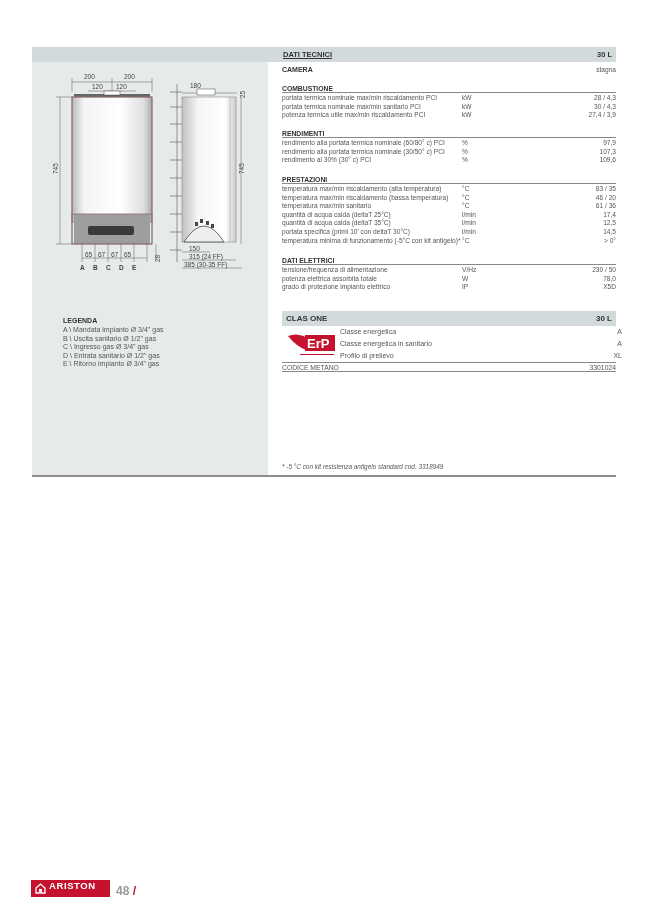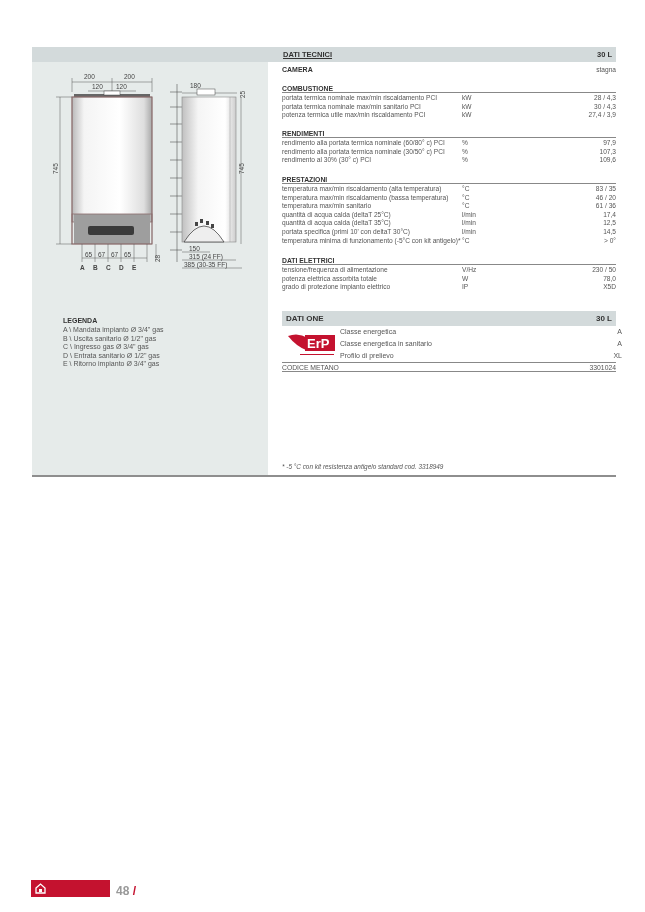--- a/index.html
+++ b/index.html
@@ -38,21 +38,21 @@
   .erp-row .lbl { position:absolute; left:52px; }
   .erp-row .val { position:absolute; right:0; }
   .erp-logo { position:absolute; left:0; top:4px; width:48px; height:28px; }
   .codice { position:absolute; left:282px; top:362px; width:334px; height:10px; font-size:6.8px; color:#555; border-top:1px solid #888; border-bottom:1px solid #888; line-height:9px; }
   .codice .lbl { position:absolute; left:0; }
   .codice .val { position:absolute; right:0; }
 
   .footnote { position:absolute; left:282px; top:463px; font-size:6.4px; font-style:italic; color:#555; }
 
   .footer-logo { position:absolute; left:31px; top:880px; width:79px; height:17px; background:#c4122f; }
-  .footer-logo .brand { position:absolute; left:18px; top:16px; font-size:9.5px; font-weight:normal; color:#fff; letter-spacing:0.6px;margin-left:32px; }
+  .footer-logo .brand { position:absolute; left:18px; top:0; font-size:9.5px; font-weight:bold; color:#fff; letter-spacing:0.6px; }
   .footer-logo .house { position:absolute; left:4px; top:3px; width:11px; height:11px; }
   .pagenum { position:absolute; left:116px; top:884px; font-size:12px; color:#999;font-weight:bold; }
   .pagenum .slash { color:#c4122f; }
 </style>
 </head>
 <body>
 
 <div class="topbar">
   <span class="t-left">DATI TECNICI</span>
   <span class="t-right">30 L</span>
@@ -267,21 +267,21 @@
       <span class="val">78,0</span>
     </div>
   <div class="row">
       <span class="lbl">grado di protezione impianto elettrico</span>
       <span class="unit">IP</span>
       <span class="val">X5D</span>
     </div>
 </div>
 
 <div class="clasbar">
-  <span class="cl-left">DATI ONE</span>
+  <span class="cl-left">CLAS ONE</span>
   <span class="cl-right">30 L</span>
 </div>
 
 <div class="erp-block">
   <svg class="erp-logo" viewBox="0 0 48 28" width="48" height="28">
     <path d="M0 6 Q10 2 20 8 L18 20 Q8 16 0 6 Z" fill="#c4122f"></path>
     <rect x="17" y="5" width="30" height="16" fill="#c4122f"></rect>
     <text x="19" y="18" font-family="Liberation Sans, sans-serif" font-weight="bold" font-size="13" fill="#fff">ErP</text>
     <rect x="12" y="24" width="34" height="1" fill="#c4122f"></rect>
   </svg>

